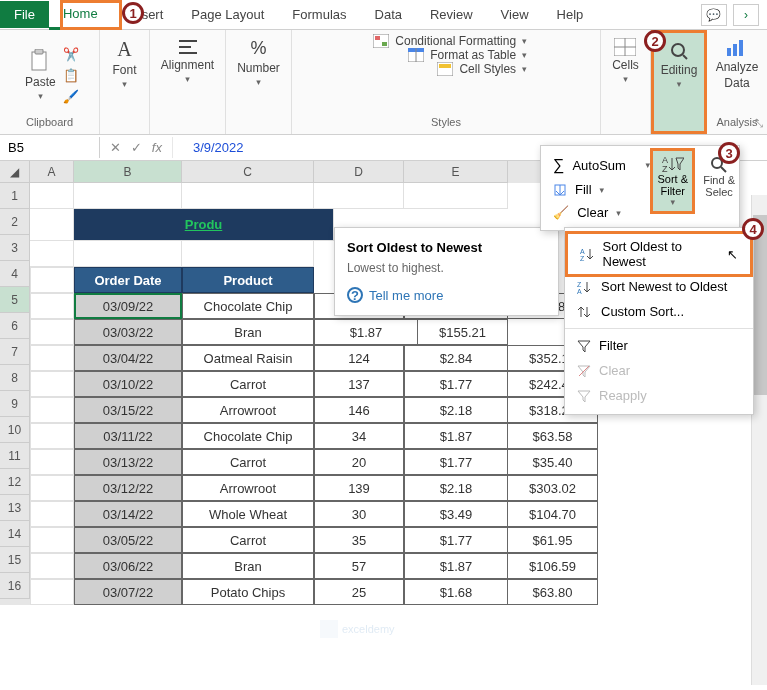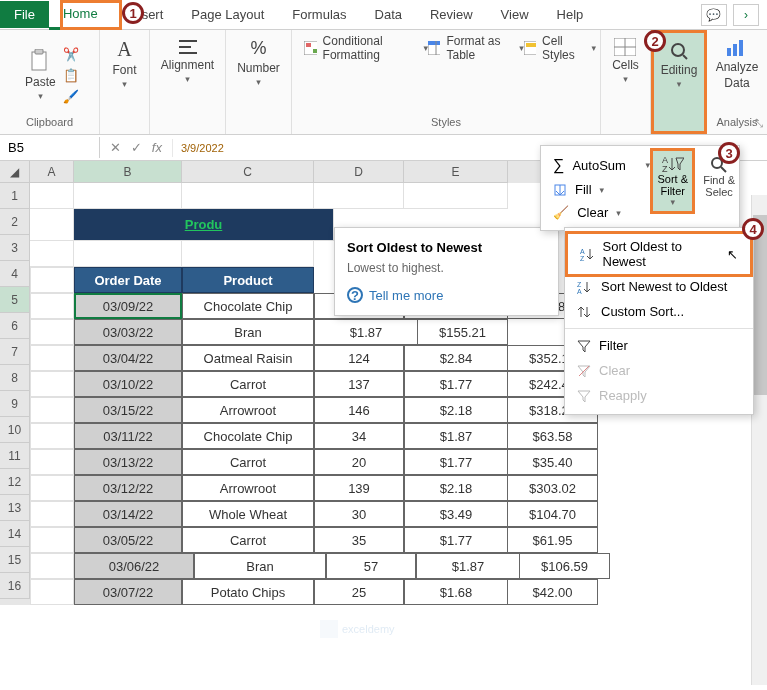--- a/index.html
+++ b/index.html
@@ -10,27 +10,27 @@
 .tab.active{color:#107c41;border-bottom:3px solid #107c41;font-weight:400}
 .highlight-box{border:3px solid #ed7d31;position:absolute}
 .annotation{position:absolute;width:22px;height:22px;border-radius:50%;background:#fff;border:3px solid #8b2020;color:#8b2020;font-weight:bold;display:flex;align-items:center;justify-content:center;font-size:13px;z-index:200}
 .ribbon-body{height:105px;background:#fafafa;display:flex;border-bottom:1px solid #d0d0d0;position:relative}
 .ribbon-group{border-right:1px solid #e0e0e0;padding:4px;display:flex;flex-direction:column;justify-content:space-between;align-items:center}
 .group-label{font-size:11px;color:#666;padding-bottom:2px;text-align:center;width:100%}
 .group-content{display:flex;flex:1;align-items:center;gap:2px}
 .big-btn{display:flex;flex-direction:column;align-items:center;justify-content:center;padding:4px 6px;cursor:pointer;font-size:12px;color:#444;gap:2px}
 .big-btn .icon-box{width:24px;height:24px;display:flex;align-items:center;justify-content:center}
 .styles-group{flex:1}
-.styles-content{display:flex;flex-direction:row;gap:0;align-items:flex-end;padding-left:8px}
+.styles-content{display:flex;flex-direction:column;gap:0;align-items:flex-end;padding-left:8px}
 .style-item{display:flex;align-items:center;gap:6px;font-size:12px;cursor:pointer;color:#444}
 .editing-highlight{background:#c5e0d0;border:3px solid #ed7d31}
 .name-box-row{display:flex;height:26px;border-bottom:1px solid #d0d0d0;align-items:center}
 .name-box{width:100px;border-right:1px solid #d0d0d0;padding:3px 8px;font-size:13px}
 .fx-controls{display:flex;gap:10px;padding:0 10px;color:#888}
-.formula-bar{flex:1;padding:3px 8px;font-size:11px;color:#a16207;border-left:1px solid #e8e8e8}
+.formula-bar{flex:1;padding:3px 20px;font-size:13px;color:#1d4ed8;border-left:1px solid #e8e8e8}
 .sheet-area{position:relative;display:flex}
 .row-headers{display:flex;flex-direction:column;background:#e6e6e6}
 .row-h{width:30px;height:26px;border-bottom:1px solid #ccc;border-right:1px solid #ccc;display:flex;align-items:center;justify-content:center;font-size:12px;color:#555}
 .row-h.first{height:22px}
 .col-headers{display:flex;background:#e6e6e6}
 .col-h{height:22px;border-right:1px solid #ccc;border-bottom:1px solid #ccc;display:flex;align-items:center;justify-content:center;font-size:12px;color:#555}
 .grid{position:relative}
 .grid-row{display:flex;height:26px}
 .cell{border-right:1px solid #e0e0e0;border-bottom:1px solid #e0e0e0;display:flex;align-items:center;padding:0 6px;font-size:13px;color:#333}
 .title-row{background:#1e3a5f;color:#22c55e;font-weight:bold;text-decoration:underline;justify-content:center}
@@ -337,33 +337,33 @@
         <div class="grid-row data-row">
           <div class="cell" style="width:44px;border:1px solid #e0e0e0"></div>
   <div class="cell date " style="width:108px">03/05/22</div>
   <div class="cell" style="width:132px">Carrot</div>
   <div class="cell" style="width:90px">35</div>
   <div class="cell" style="width:104px">$1.77</div>
   <div class="cell" style="width:90px;border-left:none">$61.95</div>
         </div>
         <div class="grid-row data-row">
           <div class="cell" style="width:44px;border:1px solid #e0e0e0"></div>
-  <div class="cell date " style="width:120px">03/06/22</div>
+  <div class="cell date " style="width:108px">03/06/22</div>
   <div class="cell" style="width:132px">Bran</div>
   <div class="cell" style="width:90px">57</div>
   <div class="cell" style="width:104px">$1.87</div>
   <div class="cell" style="width:90px;border-left:none">$106.59</div>
         </div>
         <div class="grid-row data-row">
           <div class="cell" style="width:44px;border:1px solid #e0e0e0"></div>
   <div class="cell date " style="width:108px">03/07/22</div>
   <div class="cell" style="width:132px">Potato Chips</div>
   <div class="cell" style="width:90px">25</div>
   <div class="cell" style="width:104px">$1.68</div>
-  <div class="cell" style="width:90px;border-left:none">$42.00</div>
+  <div class="cell" style="width:90px;border-left:none">$63.80</div>
         </div>
       </div>
   </div>
 </div>
 
 <div class="scrollbar-v">
     <div class="scrollbar-thumb"></div>
   </div>
 
 <div class="dropdown-panel panel1">

